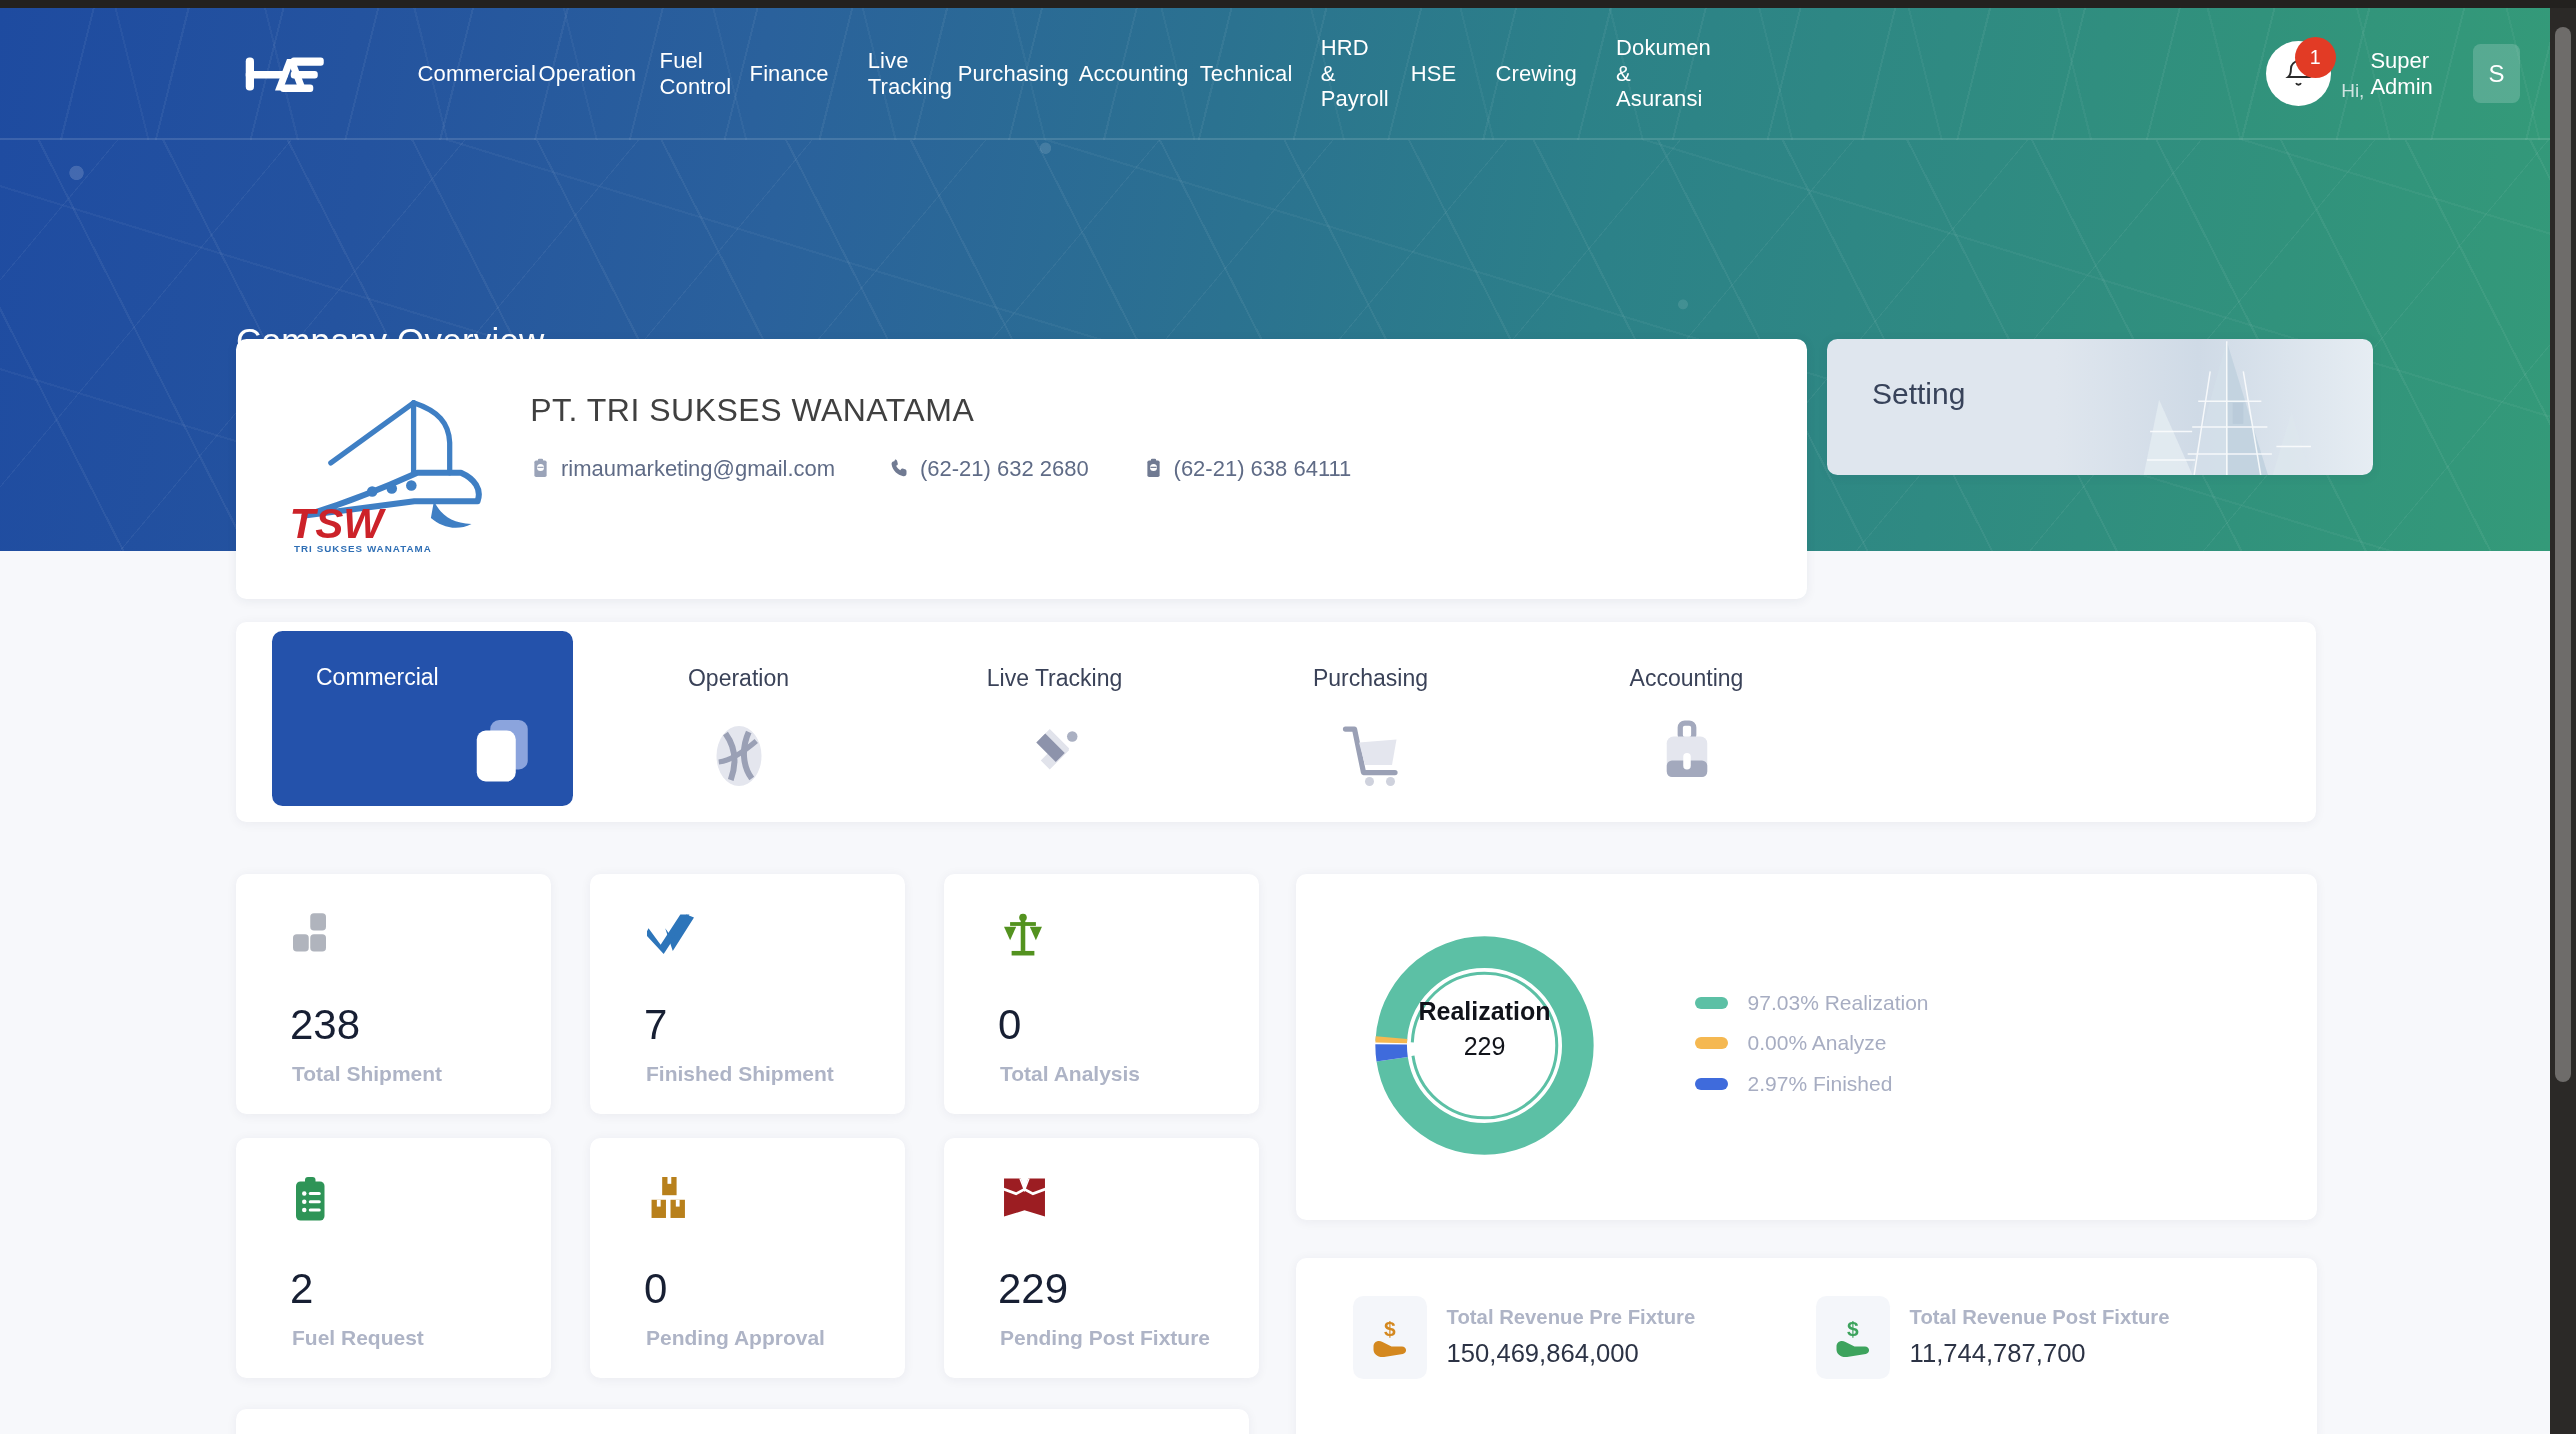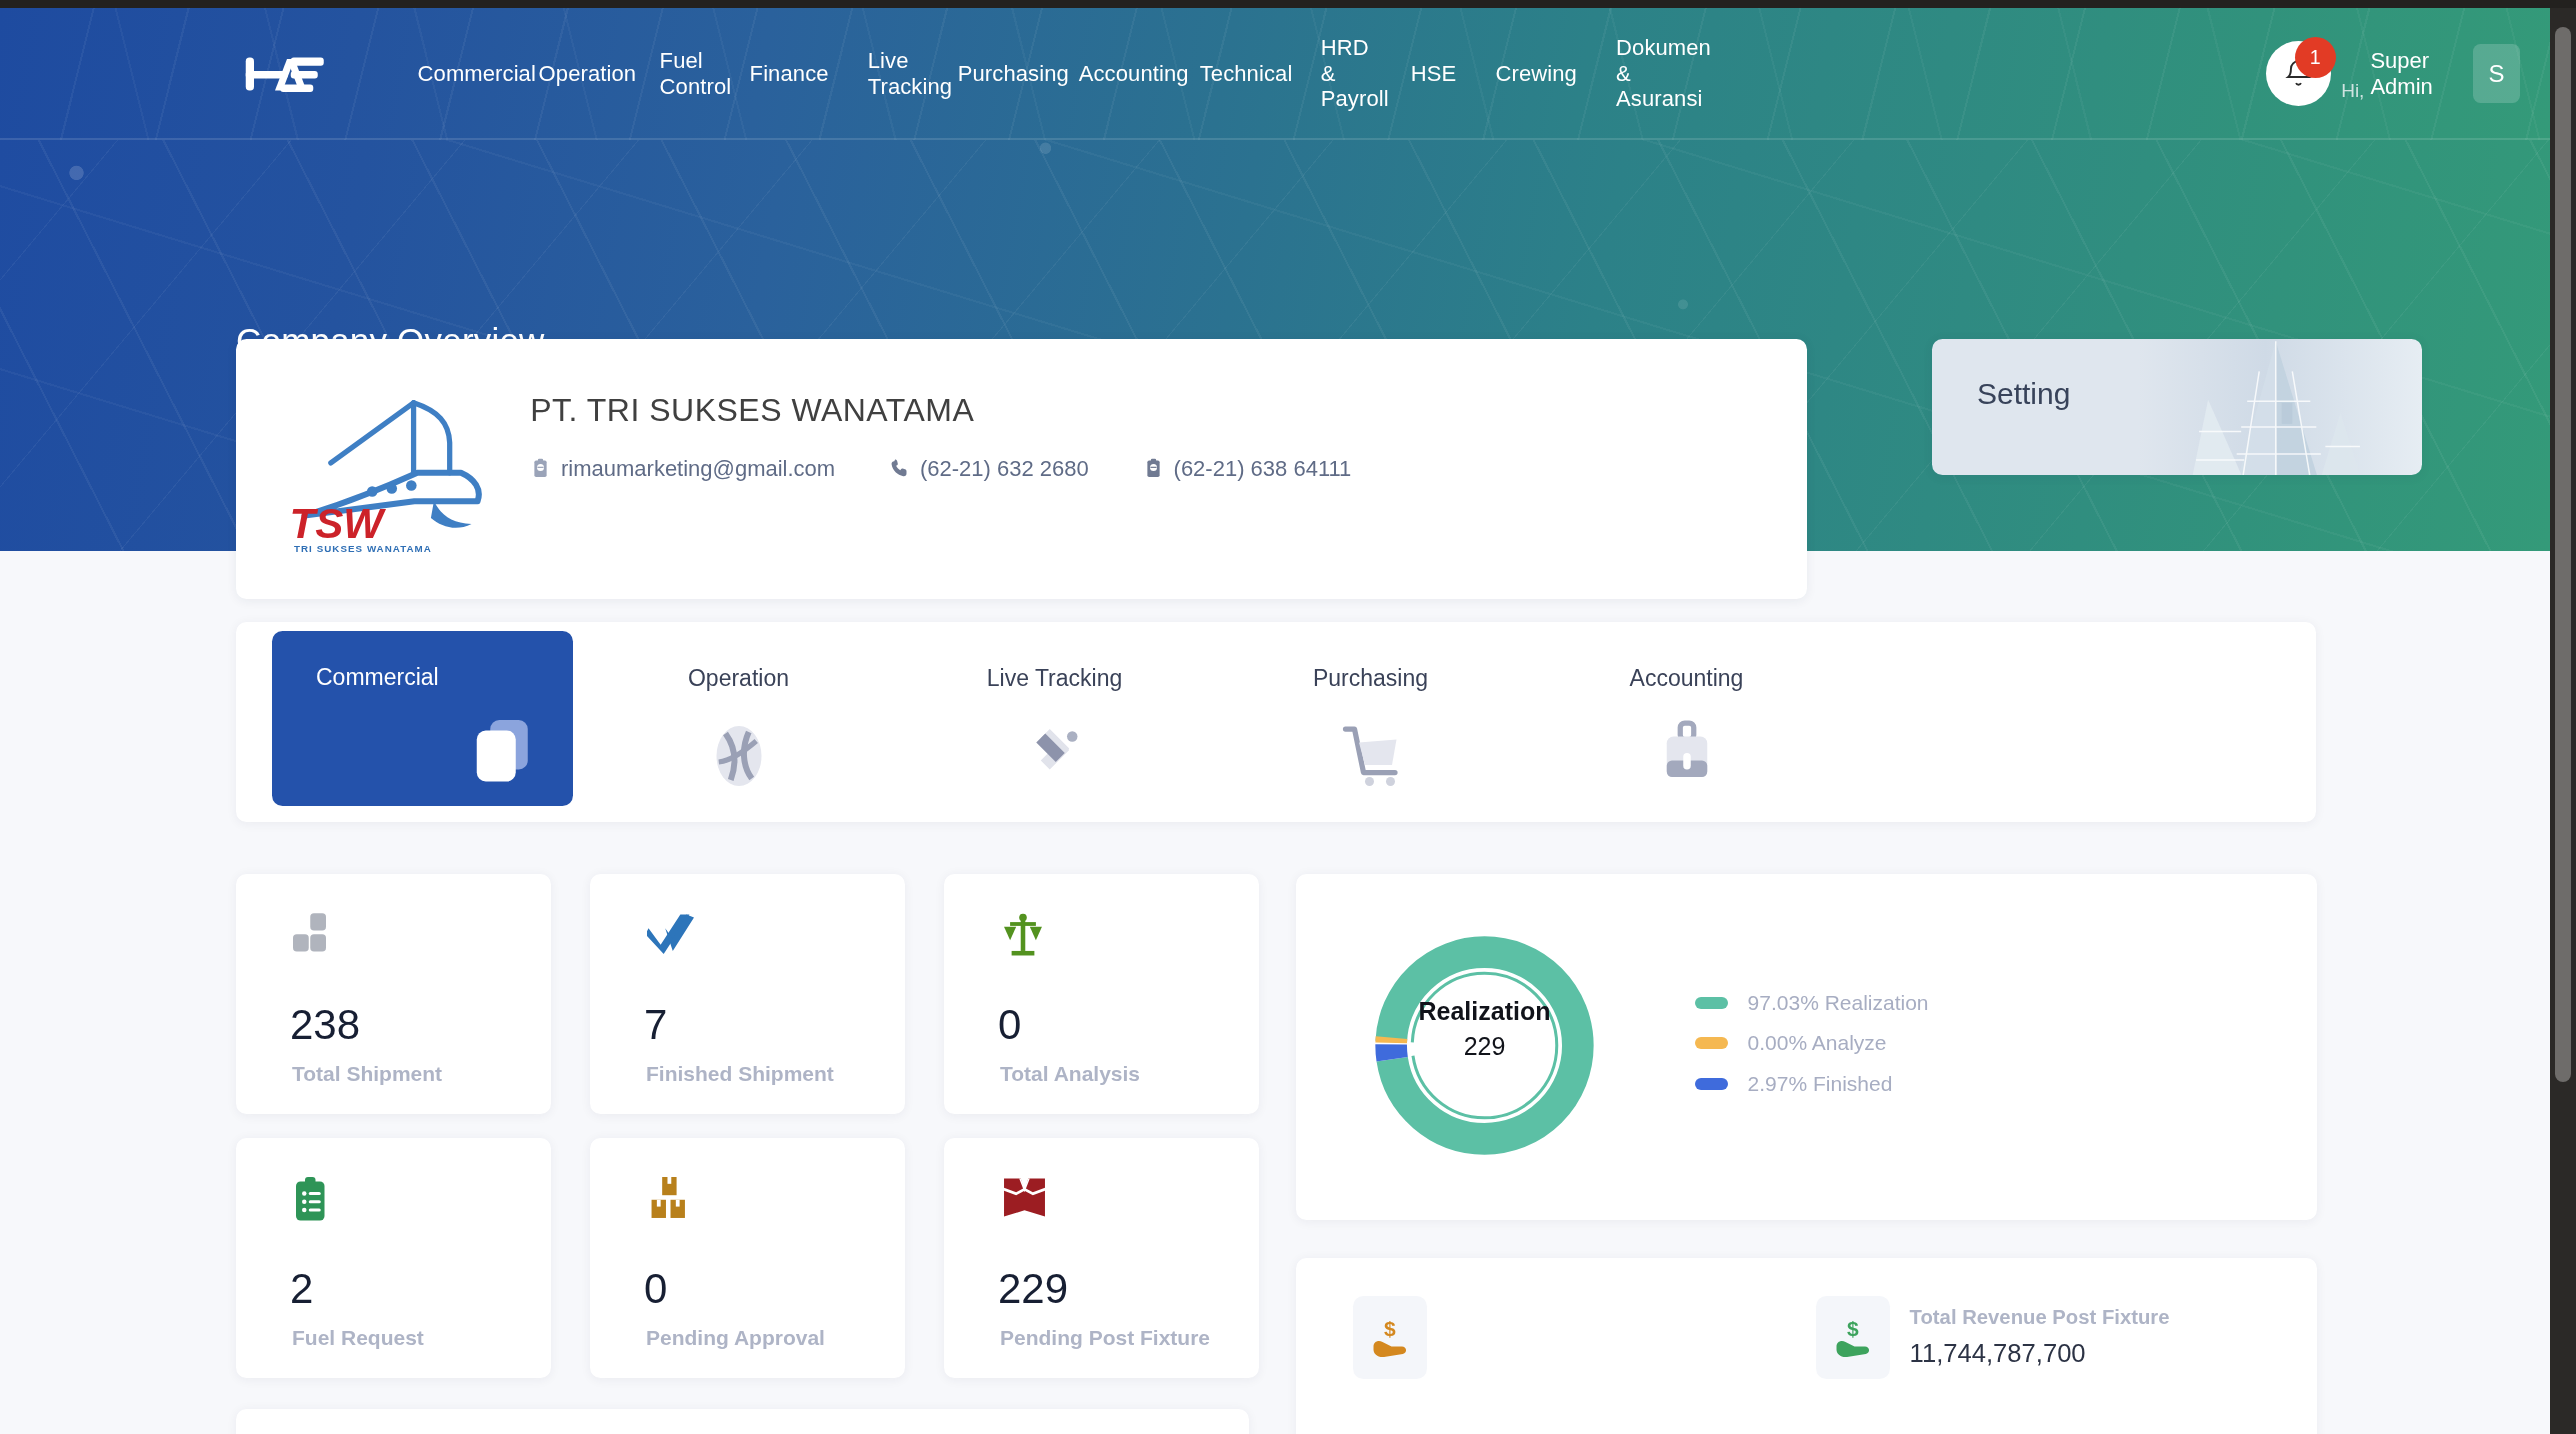--- a/index.html
+++ b/index.html
@@ -132,22 +132,22 @@
   }
   .co-info{ margin-top:53px; margin-left:22.6px;}
   .co-name{ color:#404040; font-size:32px; letter-spacing:0.5px; }
   .co-contacts{ display:flex; align-items:center; margin-top:27px; gap:16px;}
   .cc{ display:flex; align-items:center; color:#5f6b86; font-size:22px; margin-right:38px;}
   .cc .ci{ margin-right:9.8px; display:flex; }
   .co-addr{ color:#5f6b86; font-size:22px; margin-top:27px;}
 
   
   .setting-card{
-    position:absolute; left:1932px; top:331px;
-    width:490px; height:136px; border-radius:10.5px;
+    position:absolute; left:1827px; top:331px;
+    width:546px; height:136px; border-radius:10.5px;
     background:linear-gradient(90deg,#dfe6ee 0%,#dfe6ee 42%,#cfdae6 68%,#e6edf3 100%);
     overflow:hidden; z-index:3;
     box-shadow:0 1.5px 10.5px rgba(30,40,70,.07);
   }
   .setting-card .bldg{
     position:absolute; right:41px; bottom:-13.6px; width:218px; height:147px;
     opacity:.95;
   }
   .setting-card .lbl{
     position:absolute; left:45px; top:38px;
@@ -565,20 +565,24 @@
   </div>
 
   <div class="rev-card">
     <div class="rev" style="left:57px;">
       <div class="rbox">
         <svg width="42" height="45" viewBox="0 0 56 60">
           <text x="20" y="28" font-family="Liberation Sans, sans-serif" font-size="28" font-weight="700" fill="#d4881f">$</text>
           <path d="M6 42 C6 36 12 33 18 36 L30 42 L44 42 C50 42 52 50 45 52 L20 56 C12 57 6 52 6 46 Z" fill="#d4881f"></path>
         </svg>
       </div>
+      <div>
+        <div class="rlabel">Total Revenue Pre Fixture</div>
+        <div class="rval">150,469,864,000</div>
+      </div>
     </div>
 
     <div class="rev" style="left:520px;">
       <div class="rbox">
         <svg width="42" height="45" viewBox="0 0 56 60">
           <text x="20" y="28" font-family="Liberation Sans, sans-serif" font-size="28" font-weight="700" fill="#3da35d">$</text>
           <path d="M6 42 C6 36 12 33 18 36 L30 42 L44 42 C50 42 52 50 45 52 L20 56 C12 57 6 52 6 46 Z" fill="#3da35d"></path>
         </svg>
       </div>
       <div>

